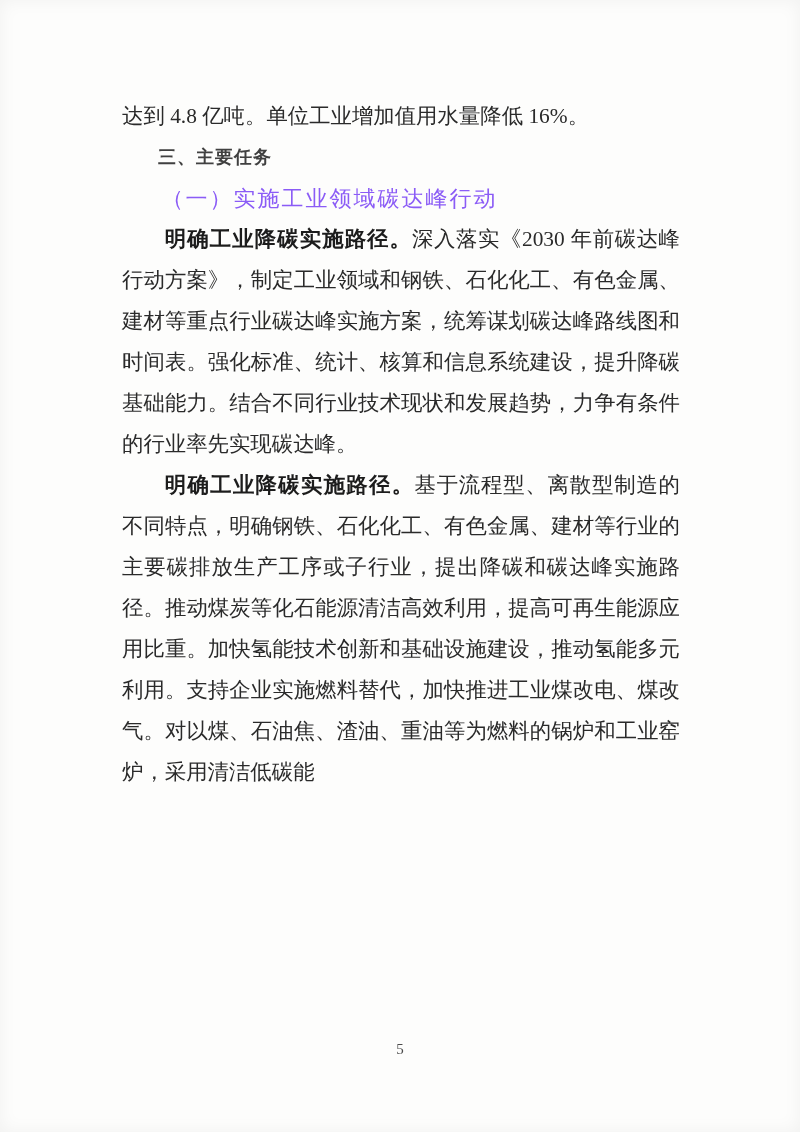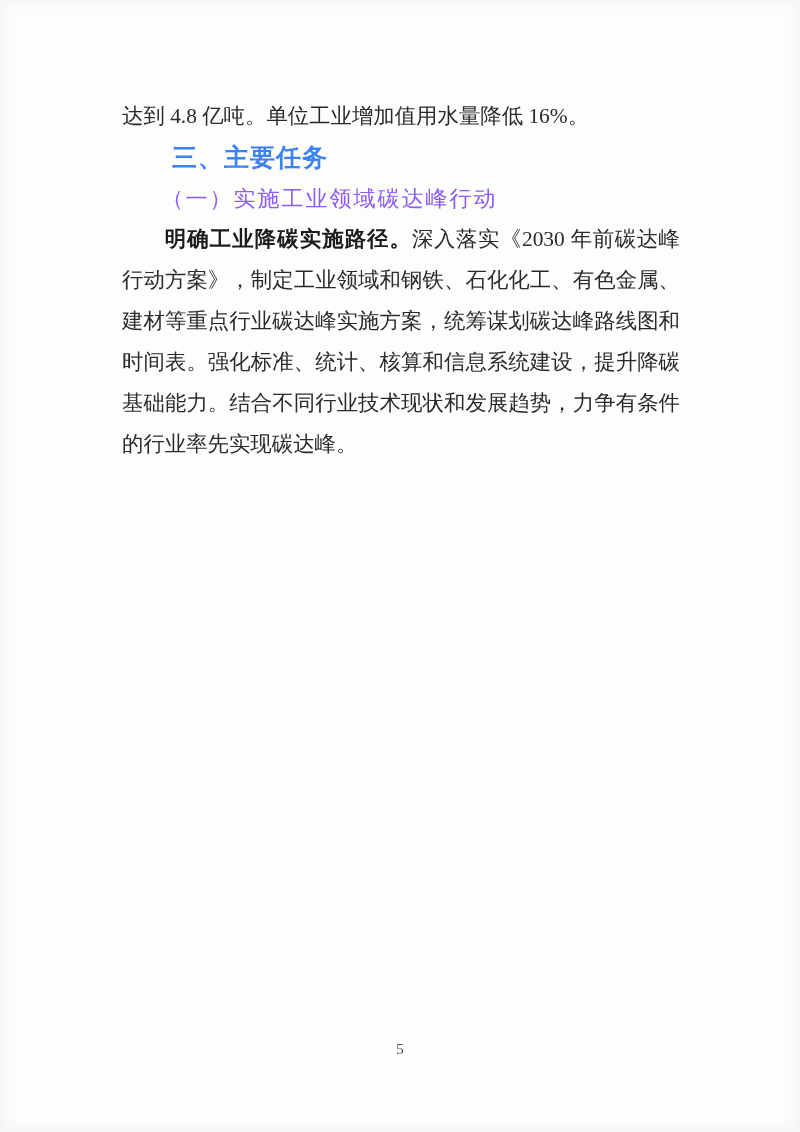--- a/index.html
+++ b/index.html
@@ -28,24 +28,24 @@
   .indent { text-indent: 2em; }
   .lead {
     font-weight: bold;
     color: #1c1c1c;
     font-family: "Liberation Sans", "DejaVu Sans", sans-serif;
     letter-spacing: 0.5px;
   }
   .heading {
     font-family: "Liberation Sans", "DejaVu Sans", sans-serif;
     font-weight: bold;
-    font-size: 25px;
+    font-size: 18px;
     line-height: 41px;
     text-indent: 2em;
-    color: #3b82f6;
+    color: #404040;
     letter-spacing: 1px;
   }
   .subheading {
     font-weight: normal;
     font-size: 22px;
     line-height: 41px;
     text-indent: 1.8em;
     color: #8b5cf6;
     letter-spacing: 2px;
   }
@@ -67,17 +67,18 @@
     <p class="body">达到 4.8 亿吨。单位工业增加值用水量降低 16%。</p>
 
 
     <h2 class="heading">三、主要任务</h2>
 
     <h3 class="subheading">（一）实施工业领域碳达峰行动</h3>
 
 
     <p class="body indent"><span class="lead">明确工业降碳实施路径。</span><span>深入落实《2030 年前碳达峰行动方案》，制定工业领域和钢铁、石化化工、有色金属、建材等重点行业碳达峰实施方案，统筹谋划碳达峰路线图和时间表。强化标准、统计、核算和信息系统建设，提升降碳基础能力。结合不同行业技术现状和发展趋势，力争有条件的行业率先实现碳达峰。</span></p>
 
+    <p class="body indent"><span class="lead">明确工业降碳实施路径。</span><span>基于流程型、离散型制造的不同特点，明确钢铁、石化化工、有色金属、建材等行业的主要碳排放生产工序或子行业，提出降碳和碳达峰实施路径。推动煤炭等化石能源清洁高效利用，提高可再生能源应用比重。加快氢能技术创新和基础设施建设，推动氢能多元利用。支持企业实施燃料替代，加快推进工业煤改电、煤改气。对以煤、石油焦、渣油、重油等为燃料的锅炉和工业窑炉，采用清洁低碳能</span></p>
 
   </div>
 
   <div class="page-number">5</div>
 </div>
 
 </body></html>

